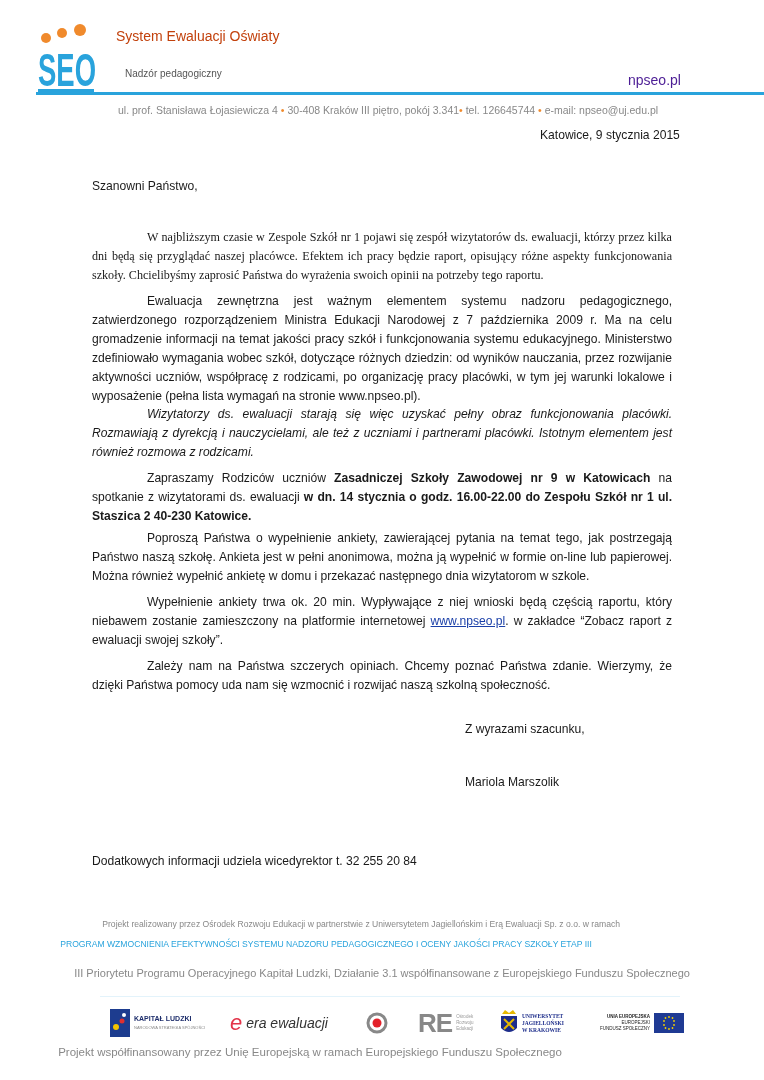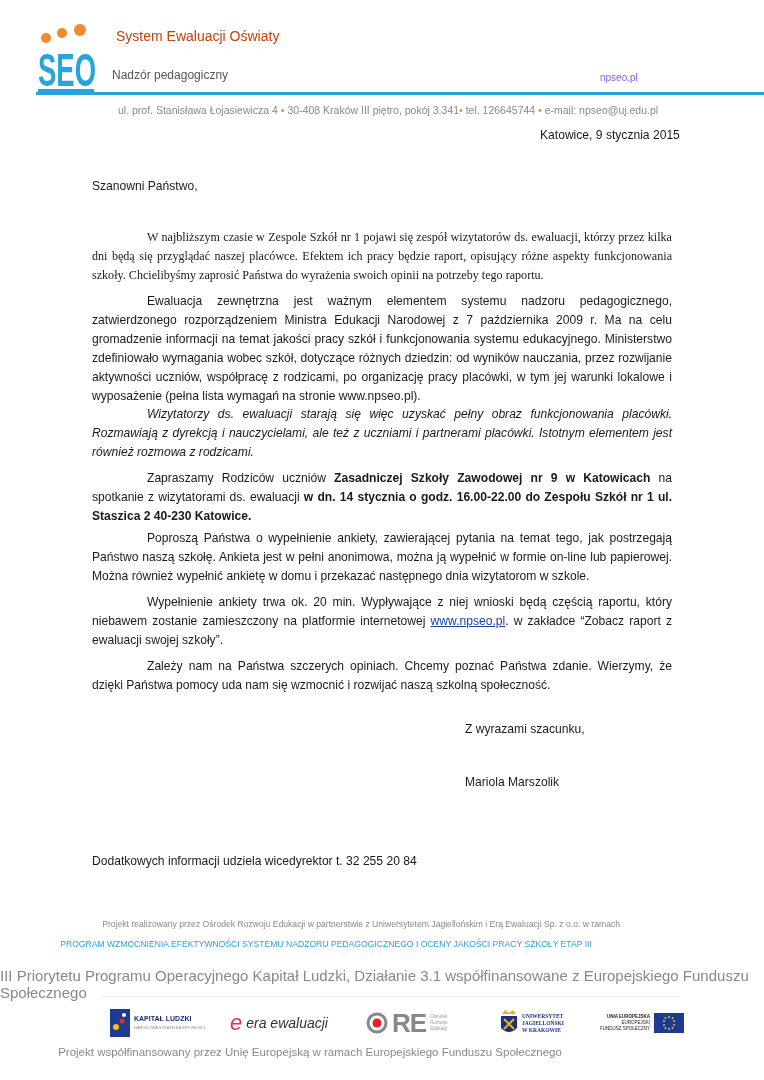--- a/index.html
+++ b/index.html
@@ -1,47 +1,47 @@
 <!DOCTYPE html>
 <html><head>
 <meta charset="utf-8">
 <style>
   html, body { margin:0; padding:0; background:#ffffff; }
   body { width:764px; height:1080px; position:relative; overflow:hidden; font-family:"Liberation Sans", sans-serif; }
   .abs { position:absolute; }
   
   .logo { left:36px; top:22px; width:62px; height:72px; }
   .title { left:116px; top:28px; font-size:14px; color:#c2410c; }
-  .subtitle { left:112px; top:68px; font-size:12px; color:#555; }
-  .site { left:600px; top:72px; font-size:10px; color:#8b5cf6; }
+  .subtitle { left:125px; top:68px; font-size:10px; color:#555; }
+  .site { left:628px; top:72px; font-size:14px; color:#4c1d95; }
   .hline { left:36px; top:92px; width:728px; height:3px; background:#29a3dc; }
   .addr { left:118px; top:104px; font-size:10.5px; color:#888; white-space:nowrap; }
   .addr .dot { color:#f08a2c; }
   
   .doc { font-family:"Liberation Sans", sans-serif; font-size:12.1px; color:#1a1a1a; line-height:19px; }
   .date { left:540px; top:126px; }
   .greet { left:92px; top:177px; }
   .para { left:92px; width:580px; text-align:justify; margin:0; }
   .para .indent { display:inline-block; width:55px; }
   .para a { color:#1a3fa8; text-decoration:underline; }
   .closing { left:465px; top:720px; }
   .sign { left:465px; top:773px; }
   .extra { left:92px; top:852px; }
   
   .prog { left:0; width:652px; text-align:center; top:939px; font-size:8.6px; color:#29a3dc; }
   .proj1 { left:0; width:620px; text-align:right; top:919px; font-size:8.6px; color:#888; }
-  .proj2 { left:0; width:764px; top:967px; font-size:15px; color:#888; }
+  .proj2 { left:0; width:764px; text-align:center; top:967px; font-size:11px; color:#888; }
   .fline { left:100px; top:996px; width:580px; height:1px; background:#e3f3fb; }
   .funded { left:0; width:620px; text-align:center; top:1046px; font-size:11.5px; color:#888; }
   .logos-row { left:0; top:1006px; width:764px; height:34px; }
   .flogo { position:absolute; top:0; height:34px; display:flex; align-items:center; gap:4px; }
   .kl-text { font-size:7px; font-weight:bold; color:#1d2d6b; line-height:8px; }
   .kl-sub { font-size:4px; color:#888; font-weight:normal; }
   .era-text { font-size:14px; color:#333; font-style:italic; }
-  .ore-text { font-size:26px; color:#888; letter-spacing:-1px; font-weight:bold; }
+  .ore-text { font-size:26px; color:#888; letter-spacing:-1px; font-weight:bold;margin-left:26px; }
   .ore-sub { font-size:4.5px; color:#999; line-height:6px; }
   .uj-text { font-size:5.5px; color:#1d2d8b; line-height:7px; font-family:"Liberation Serif", serif; font-weight:bold; }
   .ue-text { font-size:4.5px; color:#222; line-height:6px; text-align:right; }
 </style>
 </head>
 <body>
 
 <svg class="abs logo" viewBox="0 0 62 72">
   <circle cx="10" cy="16" r="5" fill="#f08a2c"></circle>
   <circle cx="26" cy="11" r="5" fill="#f08a2c"></circle>

